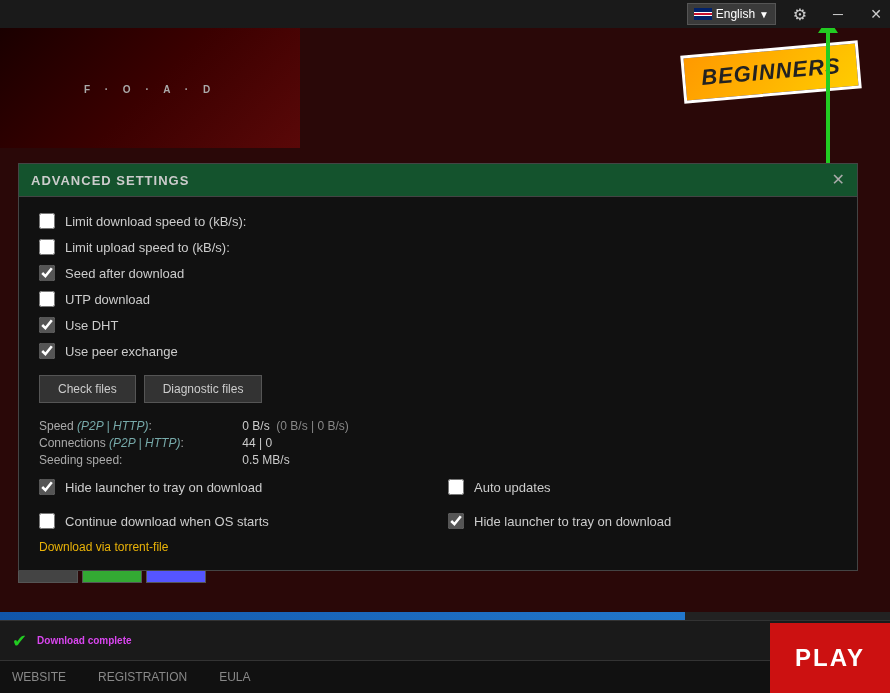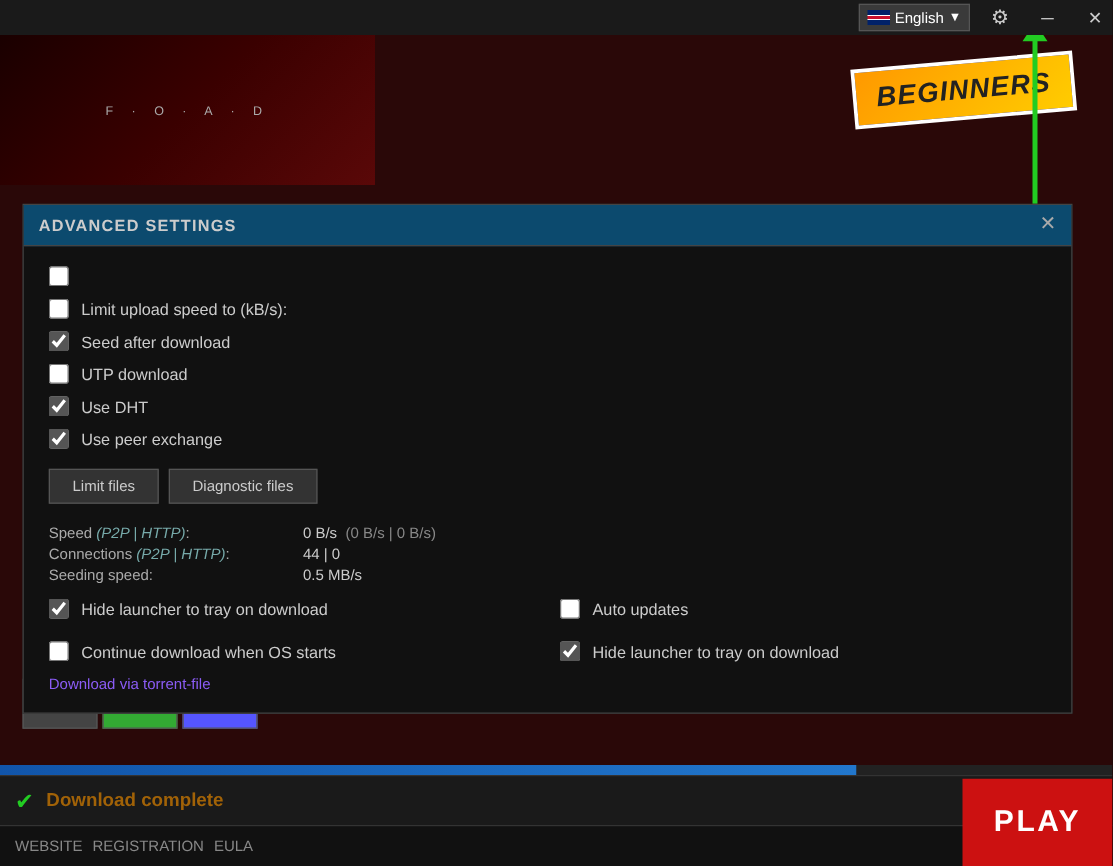--- a/index.html
+++ b/index.html
@@ -96,20 +96,21 @@
       letter-spacing: 4px;
       text-shadow: 2px 2px 4px #000;
       font-style: italic;
     }
     .logo-sub {
       color: #aaa;
       font-size: 10px;
       letter-spacing: 6px;
       text-align: left;
       margin-top: 2px;
+      font-weight: bold;
     }
 
     
     .beginners-badge {
       position: absolute;
       top: 20px;
       right: 30px;
       background: linear-gradient(135deg, #ff9900, #ffcc00);
       color: #222;
       font-size: 22px;
@@ -144,21 +145,21 @@
     .dialog {
       position: absolute;
       top: 135px;
       left: 18px;
       width: 840px;
       background: #111;
       border: 1px solid #444;
       z-index: 10;
     }
     .dialog-titlebar {
-      background: #0c4a6e;
+      background: #14532d;
       padding: 8px 12px;
       display: flex;
       justify-content: space-between;
       align-items: center;
       border-bottom: 1px solid #444;
     }
     .dialog-title {
       color: #ccc;
       font-size: 13px;
       font-weight: bold;
@@ -233,21 +234,21 @@
     
     .two-col {
       display: grid;
       grid-template-columns: 1fr 1fr;
       gap: 8px 20px;
       margin-top: 8px;
     }
 
     
     .download-link {
-      color: #8b5cf6;
+      color: #eab308;
       font-size: 12px;
       cursor: pointer;
       margin-top: 0;
       display: inline-block;
     }
 
     
     .bottom-bar {
       position: absolute;
       bottom: 0;
@@ -261,22 +262,22 @@
       align-items: center;
       padding: 0 12px;
       border-top: 1px solid #333;
     }
     .status-icon {
       color: #22cc22;
       font-size: 18px;
       margin-right: 10px;
     }
     .status-text {
-      color: #a16207;
-      font-size: 15px;
+      color: #d946ef;
+      font-size: 10px;
       font-weight: bold;
     }
     .play-button {
       position: absolute;
       right: 0;
       bottom: 0;
       width: 120px;
       height: 70px;
       background: #cc1111;
       border: none;
@@ -297,21 +298,21 @@
       background: linear-gradient(to right, #1155aa, #2277cc);
       width: 77%;
     }
 
     .footer-links {
       background: #111;
       height: 30px;
       display: flex;
       align-items: center;
       padding: 16px 12px;
-      gap: 8px;
+      gap: 32px;
       border-top: 1px solid #333;
     }
     .footer-link {
       color: #888;
       font-size: 12px;
       cursor: pointer;
       text-decoration: none;
     }
     .footer-right {
       margin-left: auto;
@@ -387,20 +388,21 @@
   <div class="dialog">
     <div class="dialog-titlebar">
       <span class="dialog-title">ADVANCED SETTINGS</span>
       <button class="dialog-close">✕</button>
     </div>
     <div class="dialog-body">
 
       
       <div class="checkbox-row">
         <input type="checkbox" style="">
+        <span>Limit download speed to (kB/s):</span>
       </div>
       <div class="checkbox-row">
         <input type="checkbox" style="">
         <span>Limit upload speed to (kB/s):</span>
       </div>
       <div class="checkbox-row">
         <input type="checkbox" checked="" style="">
         <span>Seed after download</span>
       </div>
       <div class="checkbox-row">
@@ -411,21 +413,21 @@
         <input type="checkbox" checked="" style="">
         <span>Use DHT</span>
       </div>
       <div class="checkbox-row">
         <input type="checkbox" checked="" style="">
         <span>Use peer exchange</span>
       </div>
 
       
       <div class="buttons-row">
-        <button class="dialog-btn">Limit files</button>
+        <button class="dialog-btn">Check files</button>
         <button class="dialog-btn">Diagnostic files</button>
       </div>
 
       
       <div class="stats-section">
         <div class="stat-row">
           <span class="stat-label">Speed <span class="highlight">(P2P | HTTP)</span>:</span>
           <span class="stat-value">0 B/s&nbsp;&nbsp;<span style="color:#888">(0 B/s | 0 B/s)</span></span>
         </div>
         <div class="stat-row">

